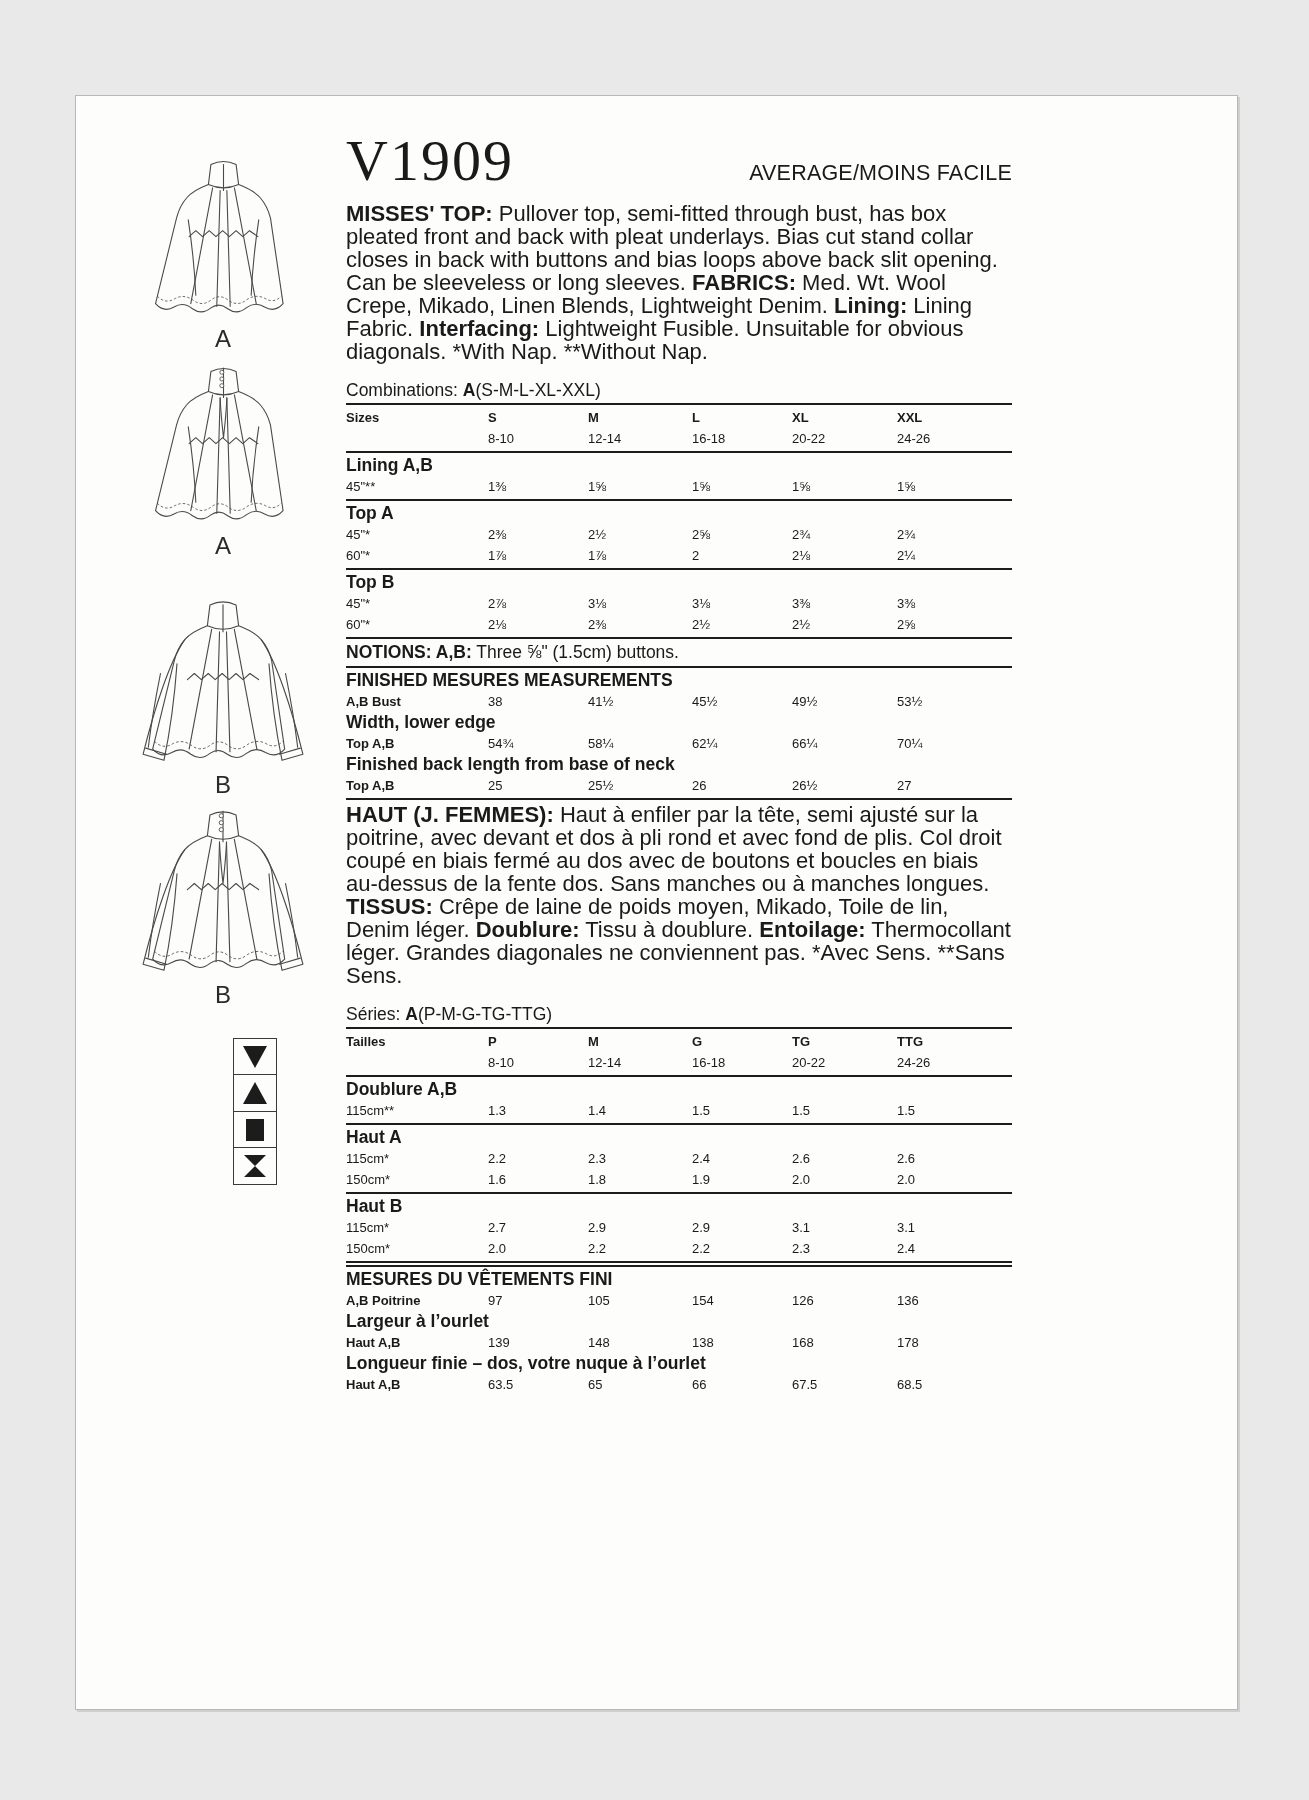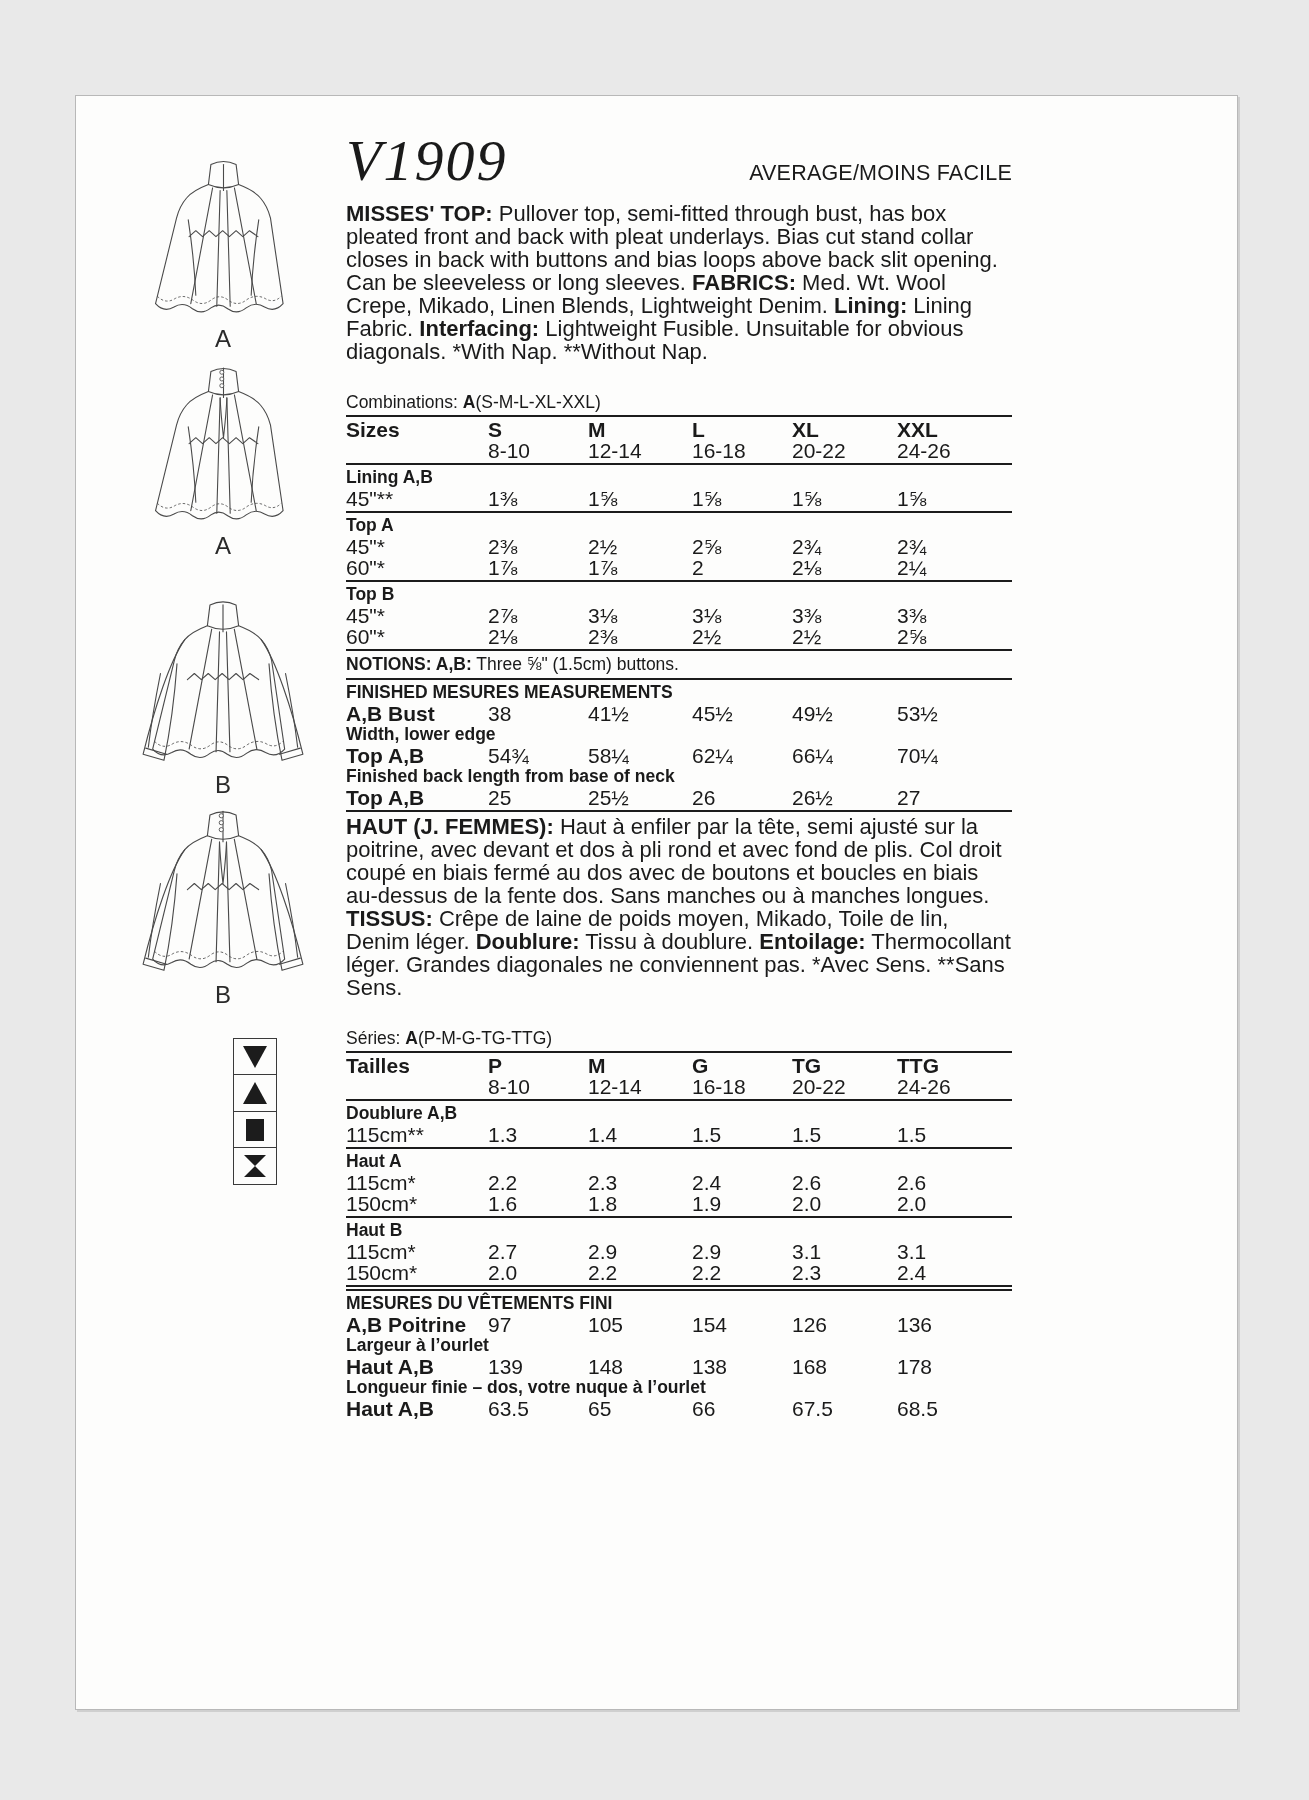--- a/index.html
+++ b/index.html
@@ -21,27 +21,27 @@
   .fig svg{display:block;margin:0 auto;}
   .fig .cap{font-size:24px;color:#2a2a2a;margin-top:2px;}
   .art{stroke:#4a4a4a;stroke-width:1.3;fill:none;stroke-linejoin:round;stroke-linecap:round;}
   .artd{stroke:#4a4a4a;stroke-width:1;fill:none;stroke-dasharray:3 2.5;}
   .btn{fill:#fdfdfc;stroke:#4a4a4a;stroke-width:1;}
   .symbox{position:absolute;left:157px;width:44px;}
   .symcell{width:42px;height:36px;border:1.5px solid #3a3a3a;background:#fdfdfc;display:flex;align-items:center;justify-content:center;margin-top:-1.5px;}
   
   .main{position:absolute;left:270px;top:36px;width:666px;}
   .titlebar{display:flex;justify-content:space-between;align-items:baseline;}
-  .pnum{font-family:"Liberation Serif",serif;font-size:58px;font-weight:500;letter-spacing:2px;line-height:1;font-style:italic;}
+  .pnum{font-family:"Liberation Serif",serif;font-size:58px;font-weight:500;letter-spacing:2px;line-height:1;}
   .diff{font-size:21.5px;letter-spacing:.2px;}
   .para{font-size:22px;line-height:23px;margin-top:12px;}
   .b{font-weight:bold;}
-  .combo{font-size:17.5px;margin-top:29px;line-height:21px;}
+  .combo{font-size:17.5px;margin-top:17px;line-height:21px;}
   .rule{border-top:2px solid #1c1c1c;margin:2px 0;}
-  .trow{display:grid;grid-template-columns:142px 100px 104px 100px 105px auto;font-size:21px;line-height:21px;}
+  .trow{display:grid;grid-template-columns:142px 100px 104px 100px 105px auto;font-size:13px;line-height:21px;}
   .srow{font-size:17.5px;line-height:21px;}
   .pad{padding:1px 0;}
   table,.table{width:100%;}
 </style>
 </head>
 <body>
 
 <div class="page">
 
   <div class="fig" style="top:55px">

